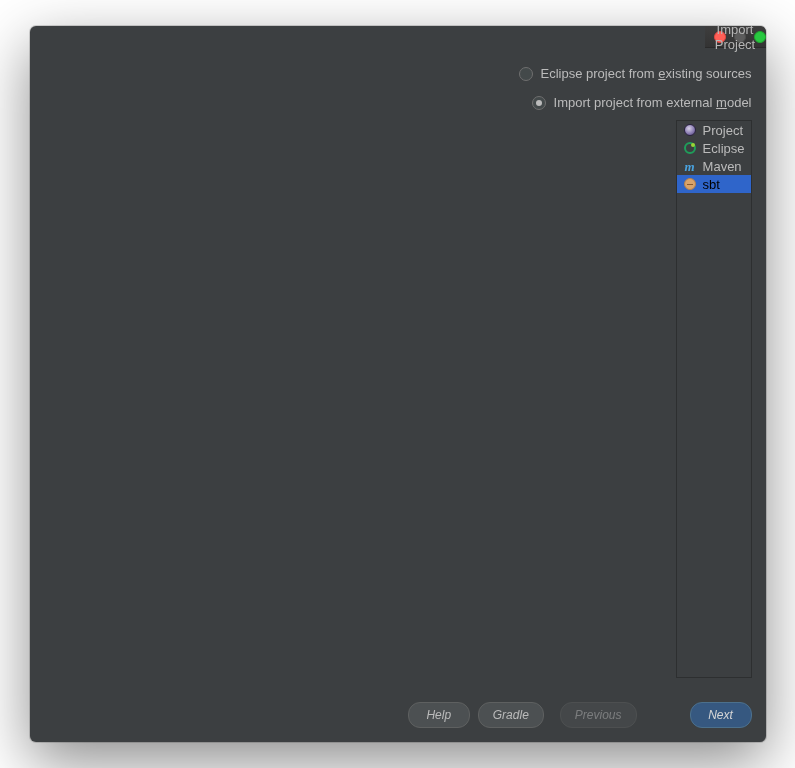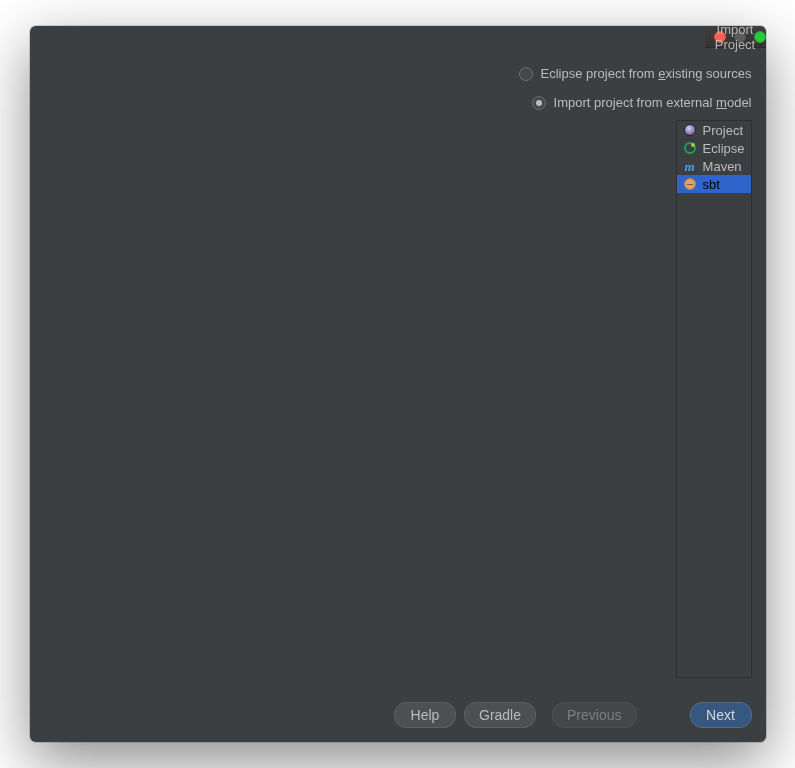--- a/index.html
+++ b/index.html
@@ -122,25 +122,26 @@
     }
     .button-bar .spacer { flex: 1; }
     .btn {
       height: 26px;
       min-width: 62px;
       padding: 0 14px;
       border-radius: 12px;
       background: #4c5052;
       border: 1px solid #5e6060;
       color: #bbbbbb;
-      font-size: 14px;
+      font-size: 12px;
       cursor: pointer;
       display: flex;
       align-items: center;
       justify-content: center;
+      font-style: italic;
     }
     .btn.disabled {
       opacity: 0.5;
       cursor: default;
     }
     .btn.primary {
       background: #365880;
       border: 1px solid #4c708c;
       color: #d6d6d6;
       margin-left: 45px;

